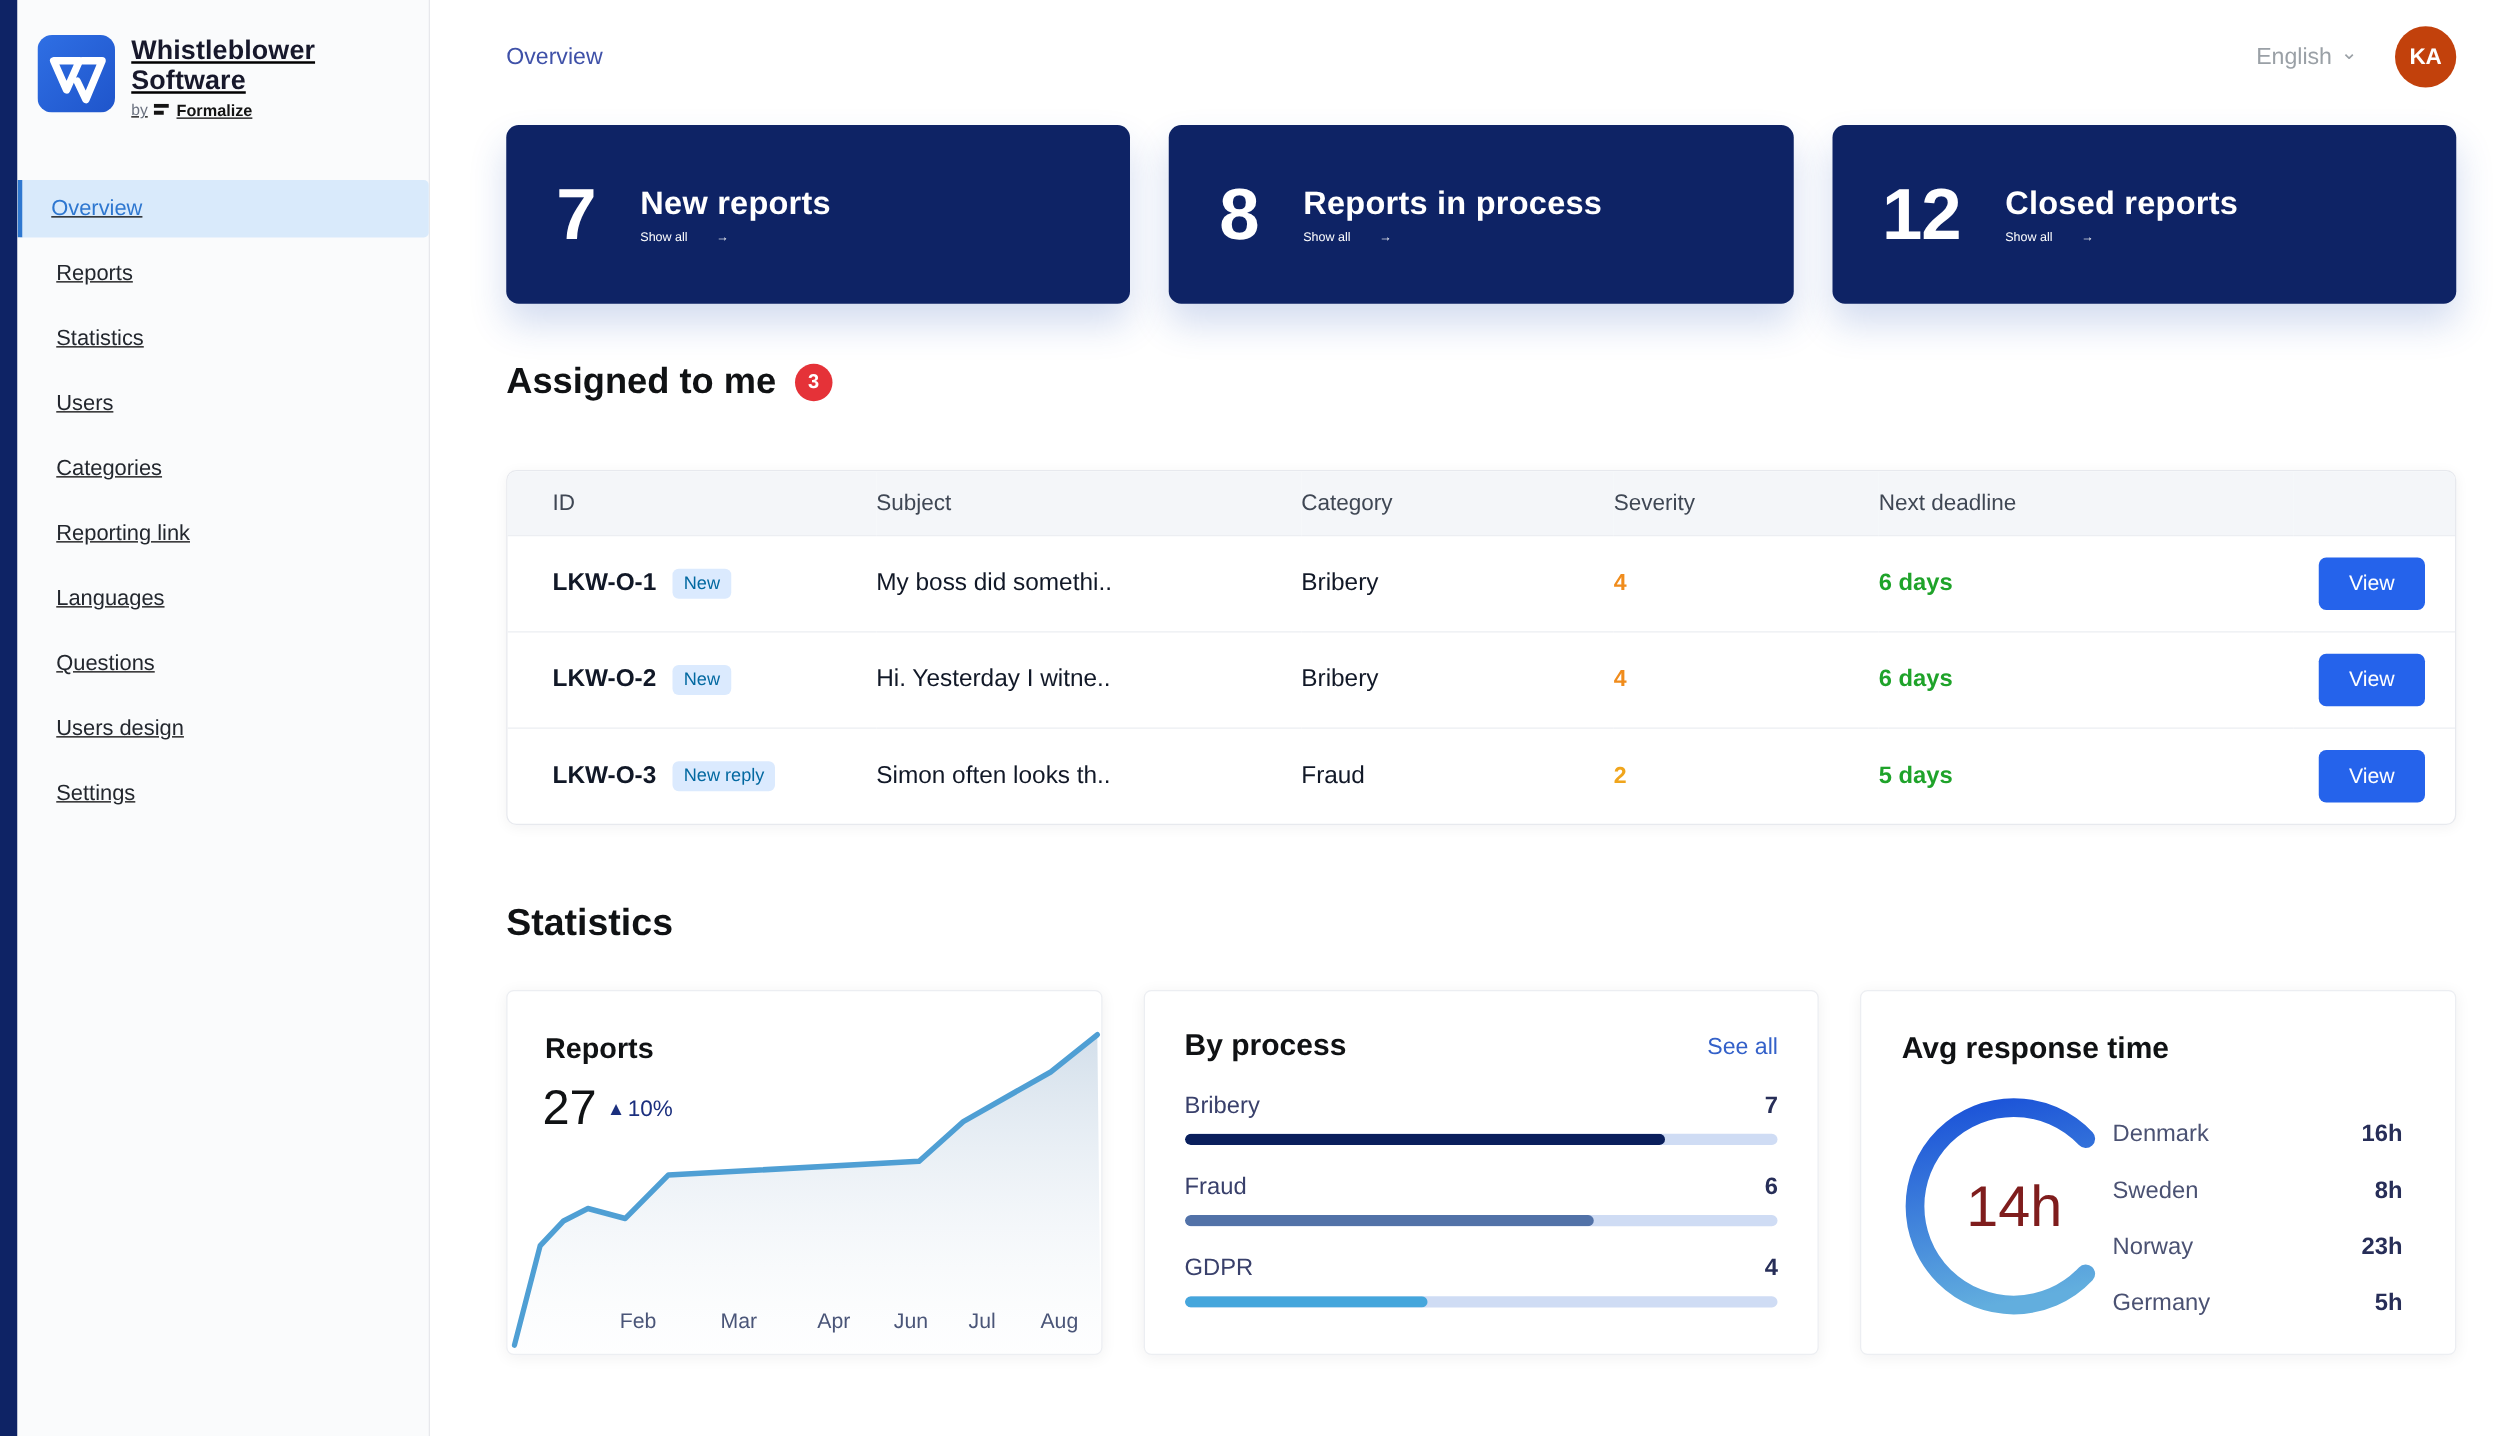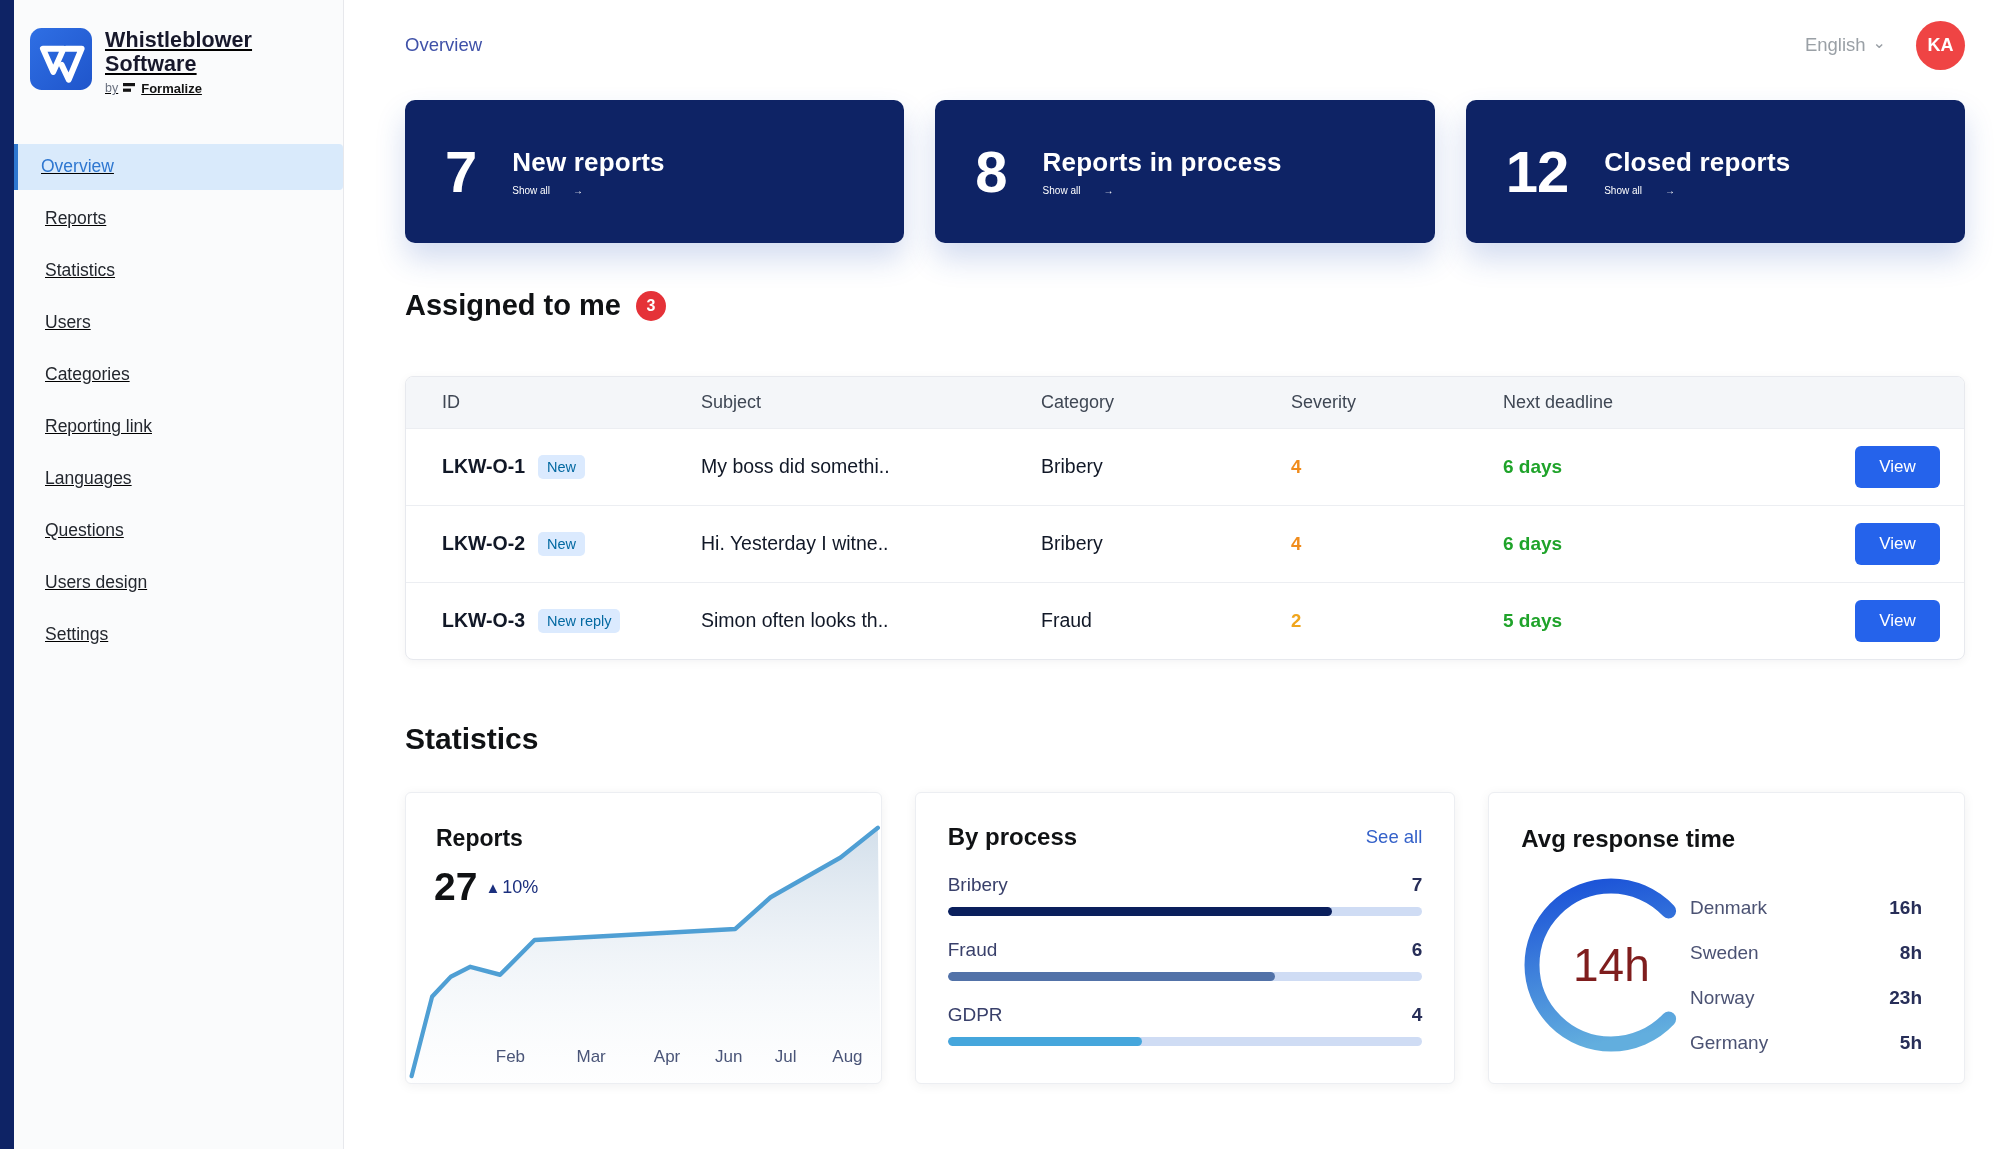--- a/index.html
+++ b/index.html
@@ -21,21 +21,21 @@
   .menu-item { height:46px; display:flex; align-items:center; padding-left:27px; font-size:17.5px; color:#23272e; margin-bottom:6px; cursor:pointer; border-left:4px solid transparent; }
   .menu-item.active { background:#d9eafb; color:#2e77d0; border-left:4px solid #2e77d0; padding-left:23px; border-radius:0 4px 4px 0; }
 
   
   .main { flex:1; padding:0 35px 0 61px; position:relative; background:#ffffff; }
   .topbar { height:90px; display:flex; align-items:center; justify-content:space-between; }
   .breadcrumb { color:#3f51a8; font-size:18.5px; }
   .top-right { display:flex; align-items:center; gap:30px; }
   .lang { color:#9aa0a6; font-size:18.5px; display:flex; align-items:center; gap:7px; cursor:pointer; }
   .chev { font-size:16px; color:#9aa0a6; position:relative; top:-3px; }
-  .avatar { width:49px; height:49px; border-radius:50%; background:#ef4444; color:#ffffff; font-size:18px; font-weight:700; display:flex; align-items:center; justify-content:center; cursor:pointer; }
+  .avatar { width:49px; height:49px; border-radius:50%; background:#c2410c; color:#ffffff; font-size:18px; font-weight:700; display:flex; align-items:center; justify-content:center; cursor:pointer; }
 
   
   .stat-row { display:flex; gap:31px; margin-top:10px; }
   .stat-card { flex:1; height:143px; background:#0e2365; border-radius:10px; color:#fff; display:flex; align-items:center; padding-left:40px; gap:36px; cursor:pointer; box-shadow:0 16px 30px rgba(37,80,180,.20); }
   .stat-value { font-size:58px; font-weight:700; letter-spacing:-1px; }
   .stat-label { font-size:26px; font-weight:700; margin-bottom:7px; letter-spacing:.2px; }
   .stat-link { font-size:10px; color:#ffffff; display:flex; align-items:center; gap:23px; }
 
   
   .section-head { display:flex; align-items:center; gap:15px; margin-top:46px; }
@@ -56,21 +56,21 @@
   .view-btn { background:#2563eb; color:#fff; border:none; border-radius:6px; width:85px; height:42px; font-size:17px; font-family:inherit; cursor:pointer; }
 
   
   .stats-heading { font-size:30px; font-weight:700; color:#101214; margin-top:62px; }
   .charts-row { display:flex; gap:33px; margin-top:36px; }
   .chart-card { flex:1; background:#fff; border:1px solid #eceef2; border-radius:6px; height:292px; position:relative; box-shadow:0 2px 12px rgba(16,24,40,.06); overflow:hidden; }
 
   
   .reports-title { position:absolute; top:32px; left:30px; font-size:23px; font-weight:700; color:#101214; z-index:2; }
   .reports-value-row { position:absolute; top:72px; left:28px; display:flex; align-items:center; gap:8px; z-index:2; }
-  .reports-total { font-size:39px; font-weight:700; color:#101214; }
+  .reports-total { font-size:39px; font-weight:400; color:#101214; }
   .delta { color:#1b2f7e; font-size:18px; display:flex; align-items:center; gap:2px; }
   .delta .tri { font-size:15px; }
   .line-svg { position:absolute; inset:0; width:100%; height:100%; }
   .month-labels { position:absolute; left:0; right:0; bottom:14px; height:22px; z-index:2; }
   .month-labels span { position:absolute; transform:translateX(-50%); font-size:17px; color:#4a5578; }
 
   
   .card-pad { padding:30px 32px 0 32px; }
   .cat-head { display:flex; justify-content:space-between; align-items:center; }
   .cat-title { font-size:24px; font-weight:700; color:#101214; }

